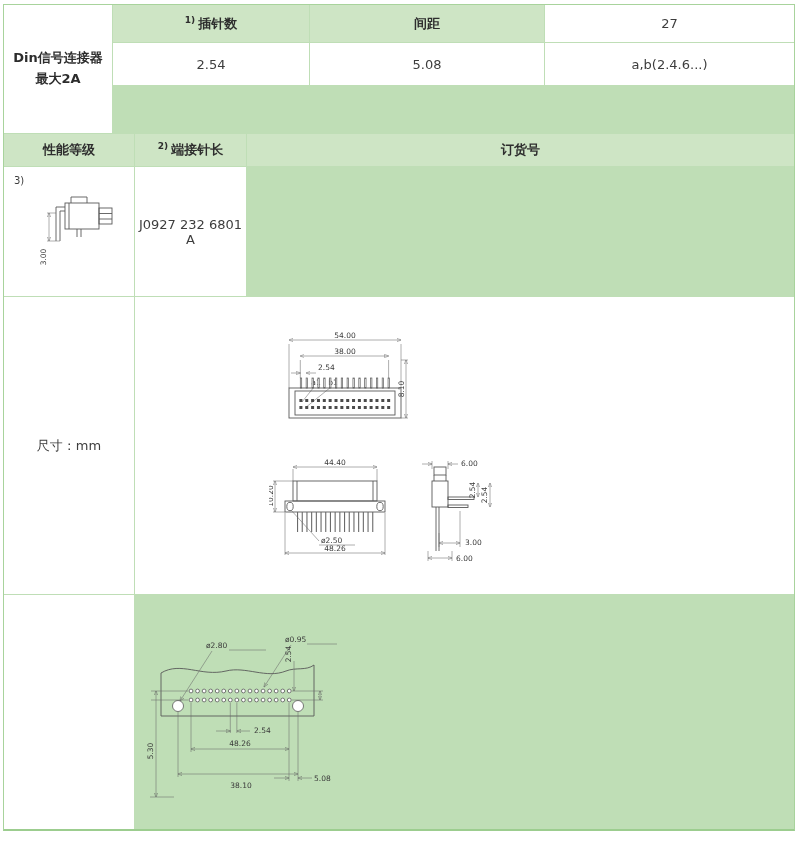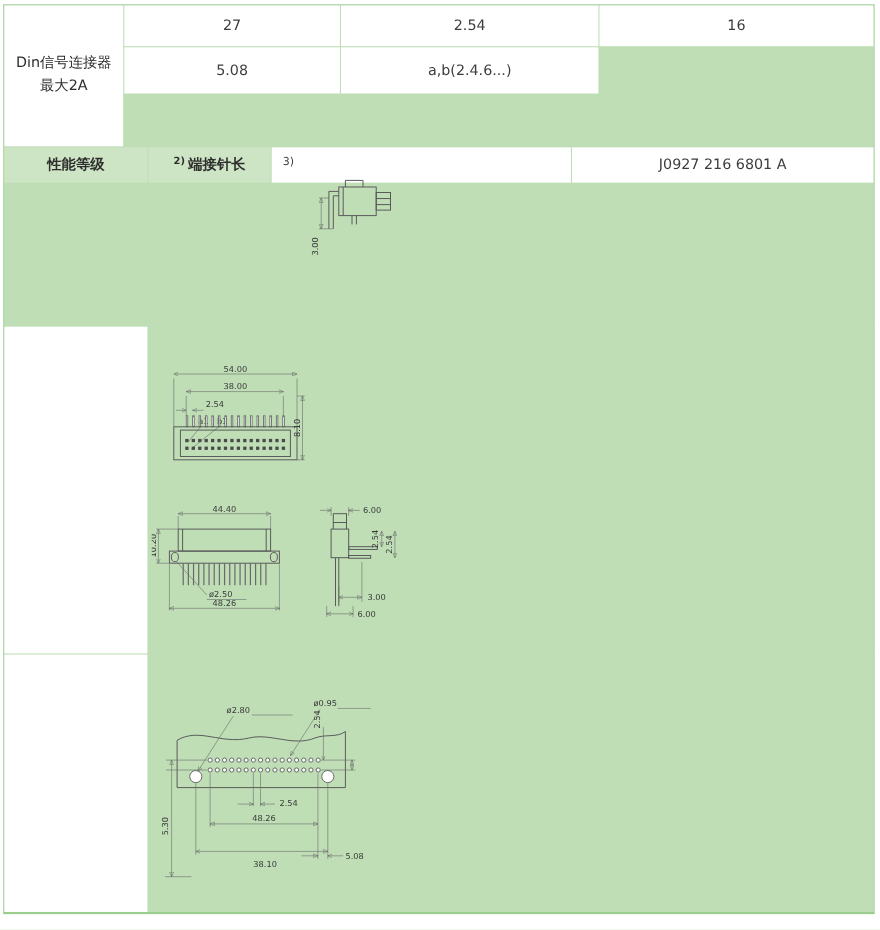--- a/index.html
+++ b/index.html
@@ -10,21 +10,21 @@
         background:#bfdeb6;display:flex;flex-direction:column;row-gap:1px;}
   .band{display:grid;gap:1px;background:#bfdeb6;}
   .b1{height:128px;grid-template-columns:108px 196px 234px 1fr;grid-template-rows:37px 42px 1fr;}
   .b2{height:162px;grid-template-columns:130px 111px 272px 1fr;grid-template-rows:32px 1fr;}
   .b3{height:297px;grid-template-columns:130px 1fr;}
   .b4{flex:1;grid-template-columns:130px 1fr;}
   .c{background:#fff;display:flex;align-items:center;justify-content:center;
      font-size:13px;color:#3d3d3d;text-align:center;}
   .hd{background:#cee5c5;font-weight:bold;color:#2e2e2e;}
   .hd sup{font-size:9px;font-weight:bold;vertical-align:5px;margin-right:3px;}
-  .product{grid-row:1/4;grid-column:1;flex-direction:column;font-weight:normal;line-height:1.6;color:#2c2c2c;}
+  .product{grid-row:1/4;grid-column:1;flex-direction:column;font-weight:bold;line-height:1.6;color:#2c2c2c;}
   .span2{grid-column:3/5;}
   .note-cell{position:relative;}
   .note-sup{position:absolute;left:10px;top:8px;font-size:10px;color:#3d3d3d;}
   .draw-cell{position:relative;}
   .draw-cell svg{position:absolute;}
   svg line,svg path,svg rect,svg circle,svg ellipse,svg polyline{stroke:#595959;stroke-width:0.9;fill:none;}
   svg .dim{stroke:#6a6a6a;stroke-width:0.55;}
   svg text{font-size:7.5px;fill:#3a3a3a;stroke:none;font-family:"DejaVu Sans",sans-serif;}
   svg .sq rect{fill:#4a4a4a;stroke:none;}
   svg .pin rect{fill:#fcfcfc;stroke:#595959;stroke-width:0.7;}
@@ -35,34 +35,38 @@
 <body>
 
 <div class="sheet">
  <div class="wrap">
 
   <div class="band b1">
     <div class="c product">
       <div>Din信号连接器</div>
       <div>最大2A</div>
     </div>
+    <div class="c hd">
+      <span><sup>1)</sup><span>插针数</span></span>
+    </div>
+    <div class="c hd">间距</div>
 
     <div class="c">27</div>
     <div class="c">2.54</div>
 
-    <div class="c">16</div>
     <div class="c">5.08</div>
     <div class="c">a,b(2.4.6...)</div>
   </div>
 
   <div class="band b2">
     <div class="c hd">性能等级</div>
     <div class="c hd">
       <span><sup>2)</sup><span>端接针长</span></span>
     </div>
+    <div class="c hd span2">订货号</div>
 
     <div class="c note-cell draw-cell">
       <span class="note-sup">3)</span>
       <svg width="100" height="110" viewBox="0 0 100 110" style="left:15px;top:12px">
         <defs>
           <marker id="arr" viewBox="0 0 10 10" refX="9.5" refY="5" markerWidth="8" markerHeight="8" orient="auto-start-reverse">
             <path d="M0,1 L10,5 L0,9 z" fill="#5a5a5a" stroke="none"></path>
           </marker>
         </defs>
         <path d="M52,24 v-6 h16 v6"></path>
@@ -74,24 +78,25 @@
         <path d="M46,28 h-9 v34"></path>
         <path d="M46,32 h-5 v30"></path>
         <line x1="58" y1="50" x2="58" y2="58"></line>
         <line x1="62" y1="50" x2="62" y2="58"></line>
         <line class="dim" x1="28" y1="34" x2="37" y2="34"></line>
         <line class="dim" x1="28" y1="62" x2="41" y2="62"></line>
         <line class="dim" x1="30" y1="34" x2="30" y2="62" marker-start="url(#arr)" marker-end="url(#arr)"></line>
         <text transform="rotate(-90 27 78)" x="27" y="78" text-anchor="middle">3.00</text>
       </svg>
     </div>
-    <div class="c">J0927 216 6801 A</div>
+    <div class="c">J0927 232 6801 A</div>
   </div>
 
   <div class="band b3">
+    <div class="c">尺寸：mm</div>
     <div class="c draw-cell">
 
       <svg width="130" height="100" viewBox="0 0 130 100" style="left:150px;top:33px">
         <line class="dim" x1="4" y1="14" x2="4" y2="58"></line>
         <line class="dim" x1="116" y1="14" x2="116" y2="58"></line>
         <line class="dim" x1="4" y1="10" x2="116" y2="10" marker-start="url(#arr)" marker-end="url(#arr)"></line>
         <text x="60" y="8" text-anchor="middle">54.00</text>
         <line class="dim" x1="15.3" y1="30" x2="15.3" y2="48"></line>
         <line class="dim" x1="103.6" y1="30" x2="103.6" y2="48"></line>
         <line class="dim" x1="15.3" y1="26" x2="103.6" y2="26" marker-start="url(#arr)" marker-end="url(#arr)"></line>

